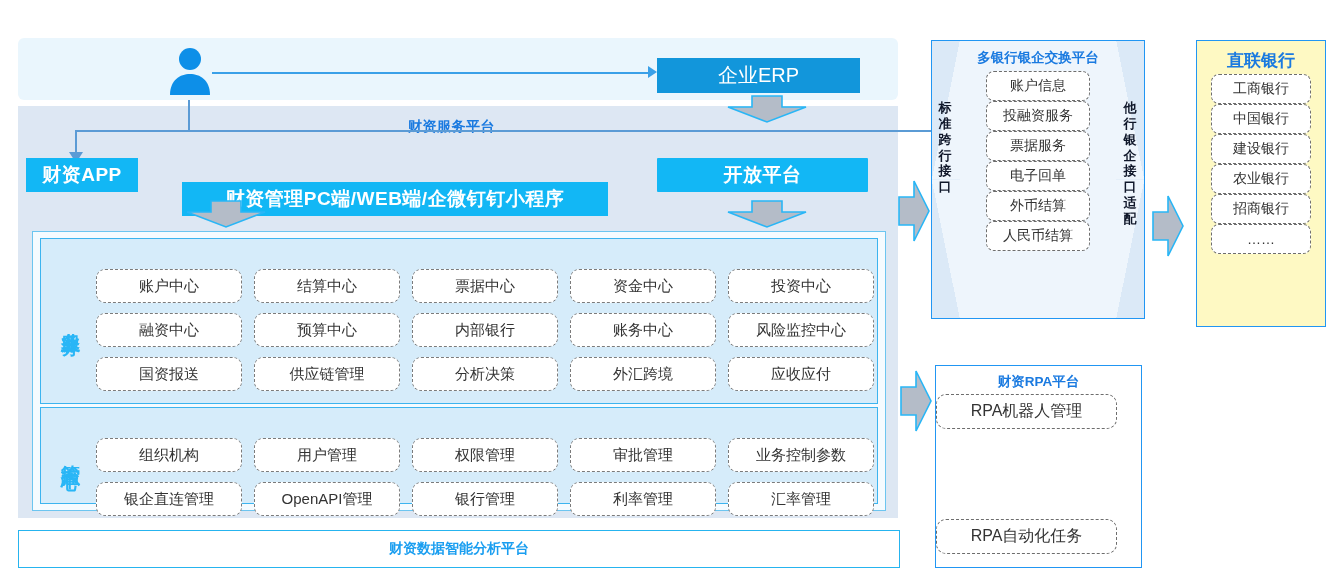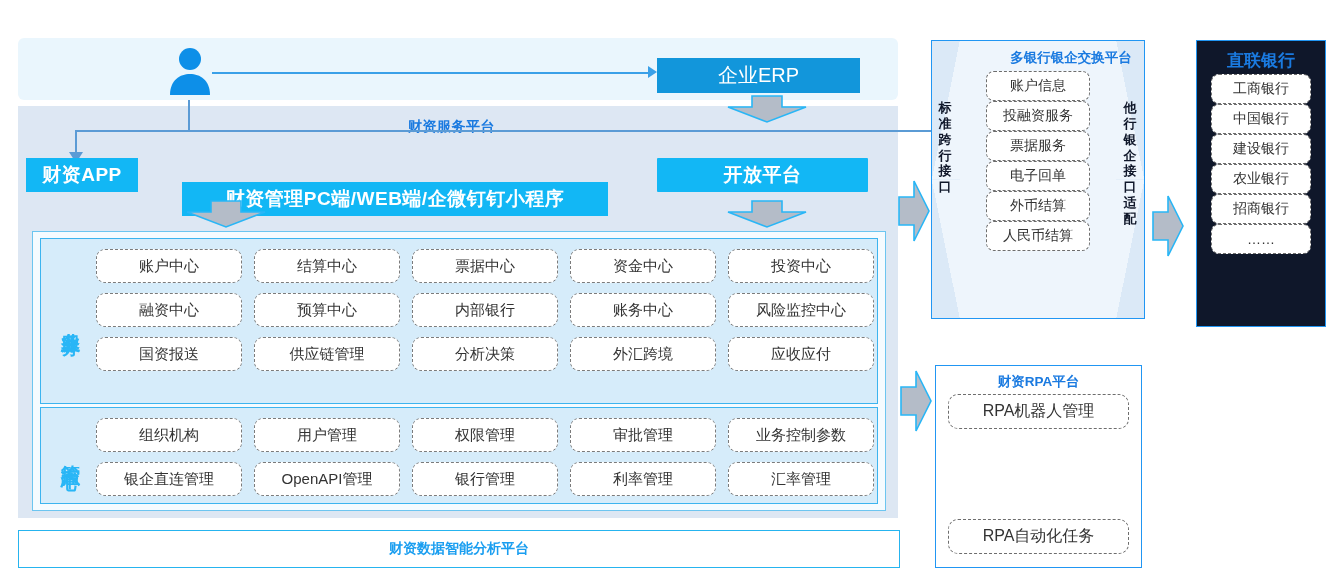--- a/index.html
+++ b/index.html
@@ -80,21 +80,21 @@
     background:#d6ecfa;border:1px solid #3cb4ef;
   }
   .vlabel{
     position:absolute;width:26px;color:#29b6f6;font-weight:bold;font-size:19px;
     writing-mode:vertical-rl;text-orientation:upright;letter-spacing:2px;
     display:flex;align-items:center;justify-content:center;line-height:1;
   }
   #biz-label{left:58px;top:248px;height:146px;}
   #ctrl-label{left:58px;top:414px;height:80px;}
 
-  .grid{position:absolute;display:grid;gap:10px 12px;}
+  .grid{position:absolute;display:grid;gap:10px 12px;margin-top:20px;}
   #biz-grid{left:96px;top:249px;width:778px;
      grid-template-columns:repeat(5,1fr);grid-template-rows:repeat(3,34px);}
   #ctrl-grid{left:96px;top:418px;width:778px;
      grid-template-columns:repeat(5,1fr);grid-template-rows:repeat(2,34px);}
   .cell{
     background:#ffffff;border:1px dashed #7b7b7b;border-radius:9px;
     display:flex;align-items:center;justify-content:center;
     font-size:15px;color:#333;white-space:nowrap;
   }
 
@@ -114,56 +114,56 @@
     position:absolute;left:0;top:0;width:100%;height:100%;
     background:
       linear-gradient(to bottom right, transparent 49.6%, #eef5fc 49.6%) left top/28px 50% no-repeat,
       linear-gradient(to top right, transparent 49.6%, #eef5fc 49.6%) left bottom/28px 50% no-repeat,
       linear-gradient(to bottom left, transparent 49.6%, #eef5fc 49.6%) right top/28px 50% no-repeat,
       linear-gradient(to top left, transparent 49.6%, #eef5fc 49.6%) right bottom/28px 50% no-repeat,
       linear-gradient(#eef5fc,#eef5fc) 28px 0/calc(100% - 56px) 100% no-repeat;
   }
   #bank-ex-title{
     position:absolute;left:0;top:8px;width:100%;text-align:center;
-    color:#1a7ae0;font-weight:bold;font-size:13.5px;padding-left:33px;
+    color:#1a7ae0;font-weight:bold;font-size:13.5px;
   }
   #bank-ex-list{position:absolute;left:54px;top:30px;width:104px;}
   .pill{
     background:#ffffff;border:1px dashed #6d6d6d;border-radius:8px;
     height:28px;display:flex;align-items:center;
     justify-content:center;font-size:14px;color:#333;white-space:nowrap;
   }
   .side-v{
     position:absolute;color:#0f172a;font-size:13px;line-height:1.22;
     width:16px;text-align:center;font-weight:bold;
   }
   #bank-ex-left-label{left:937px;top:100px;}
   #bank-ex-right-label{left:1122px;top:100px;}
 
   
   #direct-panel{
     left:1196px;top:40px;width:128px;height:285px;
-    background:#0f172a;border:1px solid #2196f3;
+    background:#fef9c3;border:1px solid #2196f3;
   }
   #direct-title{
     position:absolute;left:0;top:8px;width:100%;text-align:center;
     color:#1a7ae0;font-weight:bold;font-size:17px;
   }
   #direct-list{position:absolute;left:14px;top:33px;width:100px;}
 
   
   #rpa-panel{
     left:935px;top:365px;width:205px;height:201px;
     background:#ffffff;border:1px solid #2196f3;
   }
   #rpa-title{
     position:absolute;left:0;top:7px;width:100%;text-align:center;
     color:#1a7ae0;font-weight:bold;font-size:13.5px;
   }
-  #rpa-list{position:absolute;left:12px;top:28px;width:181px;height:160px;
+  #rpa-list{position:absolute;left:0;top:28px;width:181px;height:160px;
     display:flex;flex-direction:column;justify-content:space-between;text-align:center;}
   .rpa-pill{
     background:#fff;border:1px dashed #6d6d6d;border-radius:10px;height:33px;
     display:flex;align-items:center;justify-content:center;font-size:16px;color:#333;
   }
 
   
   #gray-right-top{left:898px;top:180px;}
   #gray-right-mid{left:1152px;top:195px;}
   #gray-right-rpa{left:900px;top:370px;}

